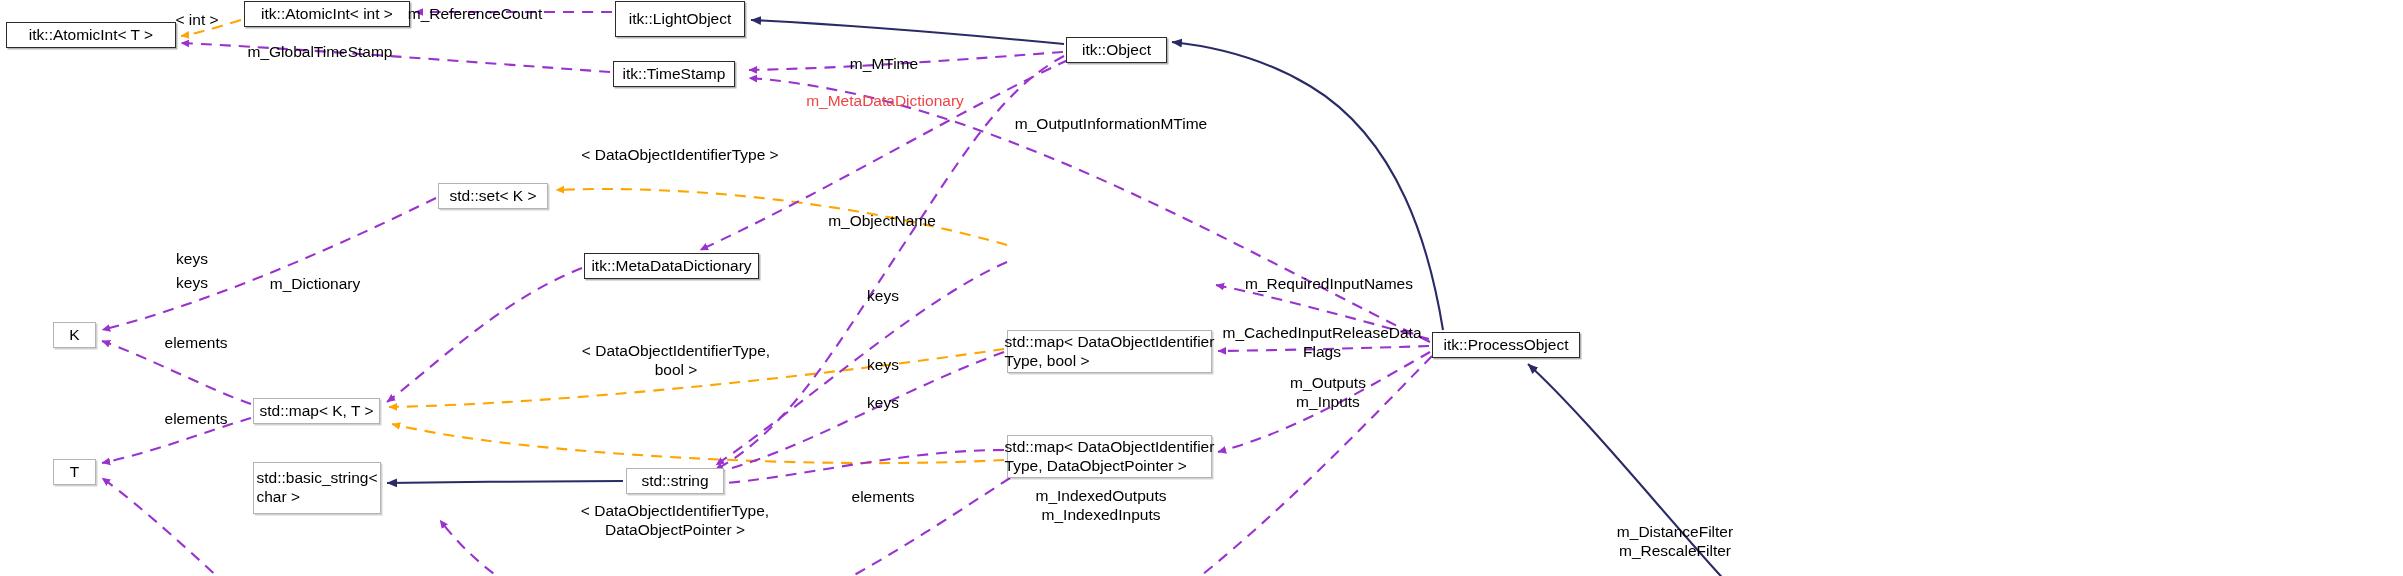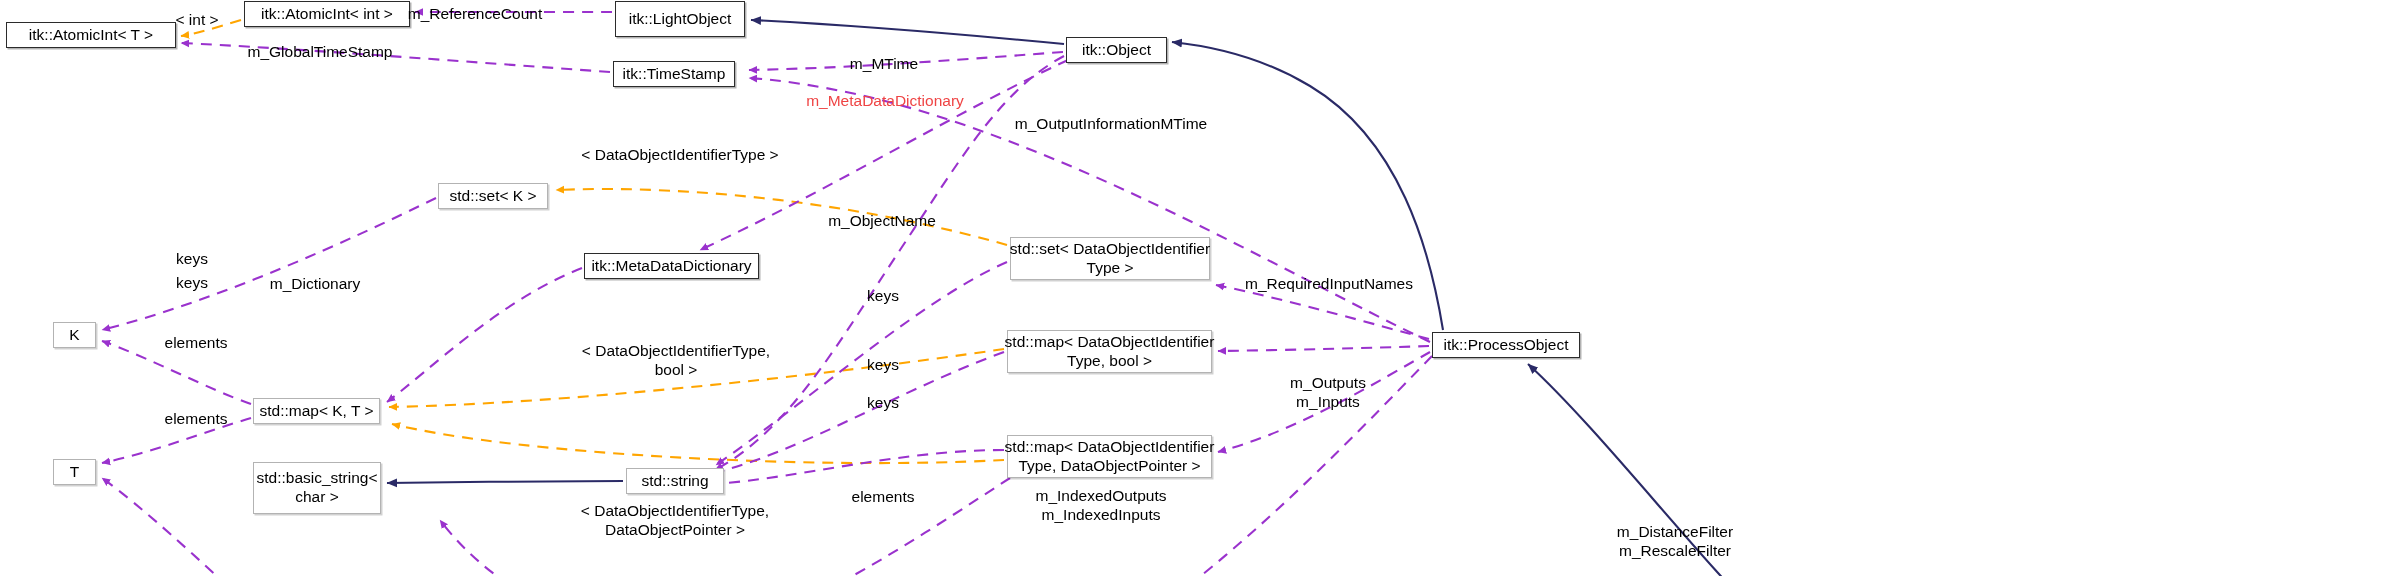--- a/index.html
+++ b/index.html
@@ -21,21 +21,21 @@
     width: 2403px;
     height: 576px;
     pointer-events: none;
   }
   .node {
     position: absolute;
     box-sizing: border-box;
     display: flex;
     align-items: center;
     justify-content: center;
-    text-align: center;
+    text-align: left;
     font-size: 15.5px;
     line-height: 1.22;
     color: #000000;
     background: #ffffff;
     white-space: pre;
     padding: 1px 4px;
     z-index: 5;
   }
   .node.solid {
     border: 1.6px solid #2b2b2b;
@@ -124,22 +124,20 @@
   <div class="node solid" style="left: 1066px; top: 37px; width: 101px; height: 26px;">itk::Object</div>
   <div class="node light" style="left: 438px; top: 183px; width: 110px; height: 26px;">std::set&lt; K &gt;</div>
   <div class="node solid" style="left: 584px; top: 253px; width: 175px; height: 26px;">itk::MetaDataDictionary</div>
   <div class="node light" style="left: 53px; top: 322px; width: 43px; height: 26px;">K</div>
   <div class="node light" style="left: 53px; top: 459px; width: 43px; height: 26px;">T</div>
   <div class="node light" style="left: 253px; top: 398px; width: 127px; height: 26px;">std::map&lt; K, T &gt;</div>
   <div class="node light" style="left: 253px; top: 462px; width: 128px; height: 52px;">std::basic_string&lt;
 char &gt;</div>
   <div class="node light" style="left: 626px; top: 468px; width: 98px; height: 26px;">std::string</div>
 
-  <div class="node light" style="left: 1010px; top: 237px; width: 200px; height: 43px;">std::set&lt; DataObjectIdentifier
-Type &gt;</div>
   <div class="node light" style="left: 1007px; top: 330px; width: 205px; height: 43px;">std::map&lt; DataObjectIdentifier
 Type, bool &gt;</div>
   <div class="node light" style="left: 1007px; top: 435px; width: 205px; height: 43px;">std::map&lt; DataObjectIdentifier
 Type, DataObjectPointer &gt;</div>
 
   <div class="node solid" style="left: 1432px; top: 332px; width: 148px; height: 26px;">itk::ProcessObject</div>
 
   <div class="edge-label" style="left: 197px; top: 20px; color: rgb(0, 0, 0);">&lt; int &gt;</div>
   <div class="edge-label" style="left: 475px; top: 14px; color: rgb(0, 0, 0);">m_ReferenceCount</div>
   <div class="edge-label" style="left: 320px; top: 52px; color: rgb(0, 0, 0);">m_GlobalTimeStamp</div>
@@ -155,20 +153,22 @@
   <div class="edge-label" style="left: 196px; top: 419px; color: rgb(0, 0, 0);">elements</div>
   <div class="edge-label" style="left: 676px; top: 361px; color: rgb(0, 0, 0);">&lt; DataObjectIdentifierType,
 bool &gt;</div>
   <div class="edge-label" style="left: 675px; top: 521px; color: rgb(0, 0, 0);">&lt; DataObjectIdentifierType,
 DataObjectPointer &gt;</div>
   <div class="edge-label" style="left: 883px; top: 296px; color: rgb(0, 0, 0);">keys</div>
   <div class="edge-label" style="left: 883px; top: 365px; color: rgb(0, 0, 0);">keys</div>
   <div class="edge-label" style="left: 883px; top: 403px; color: rgb(0, 0, 0);">keys</div>
   <div class="edge-label" style="left: 883px; top: 497px; color: rgb(0, 0, 0);">elements</div>
   <div class="edge-label" style="left: 1329px; top: 284px; color: rgb(0, 0, 0);">m_RequiredInputNames</div>
+  <div class="edge-label" style="left: 1322px; top: 343px; color: rgb(0, 0, 0);">m_CachedInputReleaseData
+Flags</div>
   <div class="edge-label" style="left: 1328px; top: 393px; color: rgb(0, 0, 0);">m_Outputs
 m_Inputs</div>
   <div class="edge-label" style="left: 1101px; top: 506px; color: rgb(0, 0, 0);">m_IndexedOutputs
 m_IndexedInputs</div>
 
   <div class="edge-label" style="left: 1675px; top: 542px; color: rgb(0, 0, 0);">m_DistanceFilter
 m_RescaleFilter</div>
 
 </div>
 

